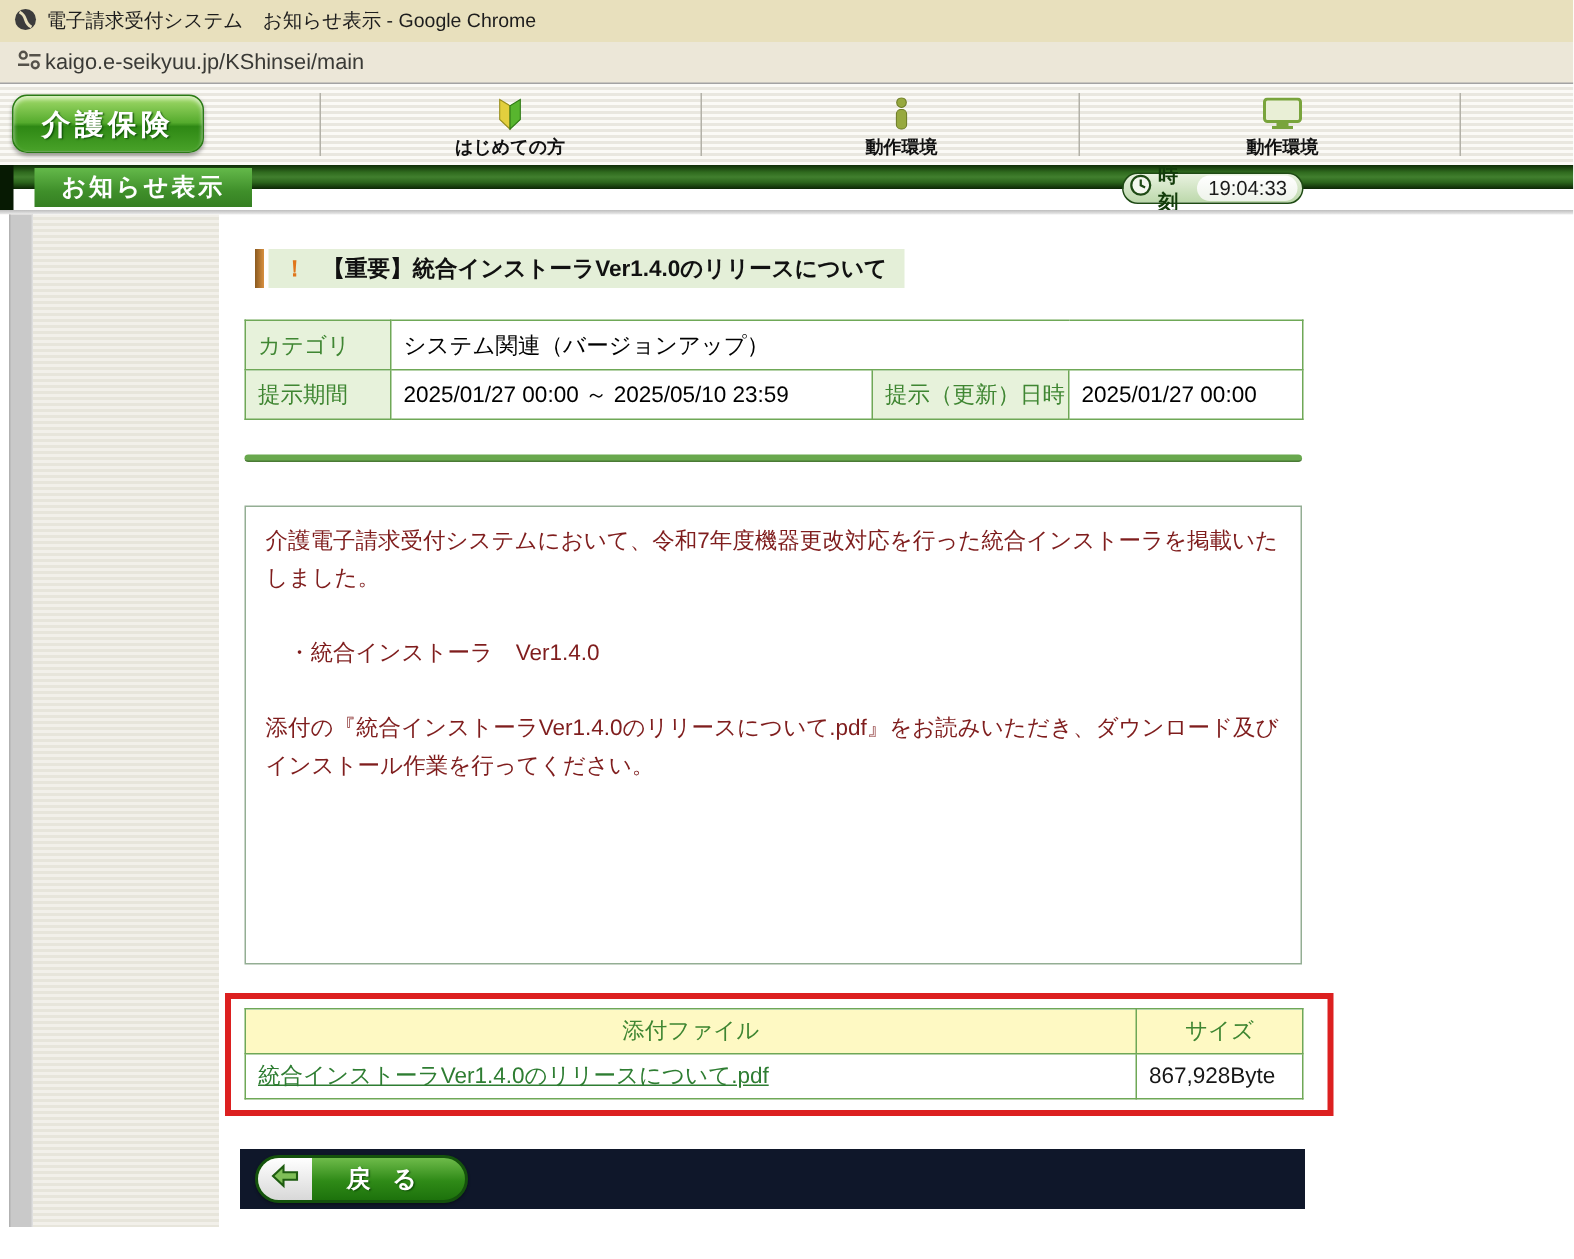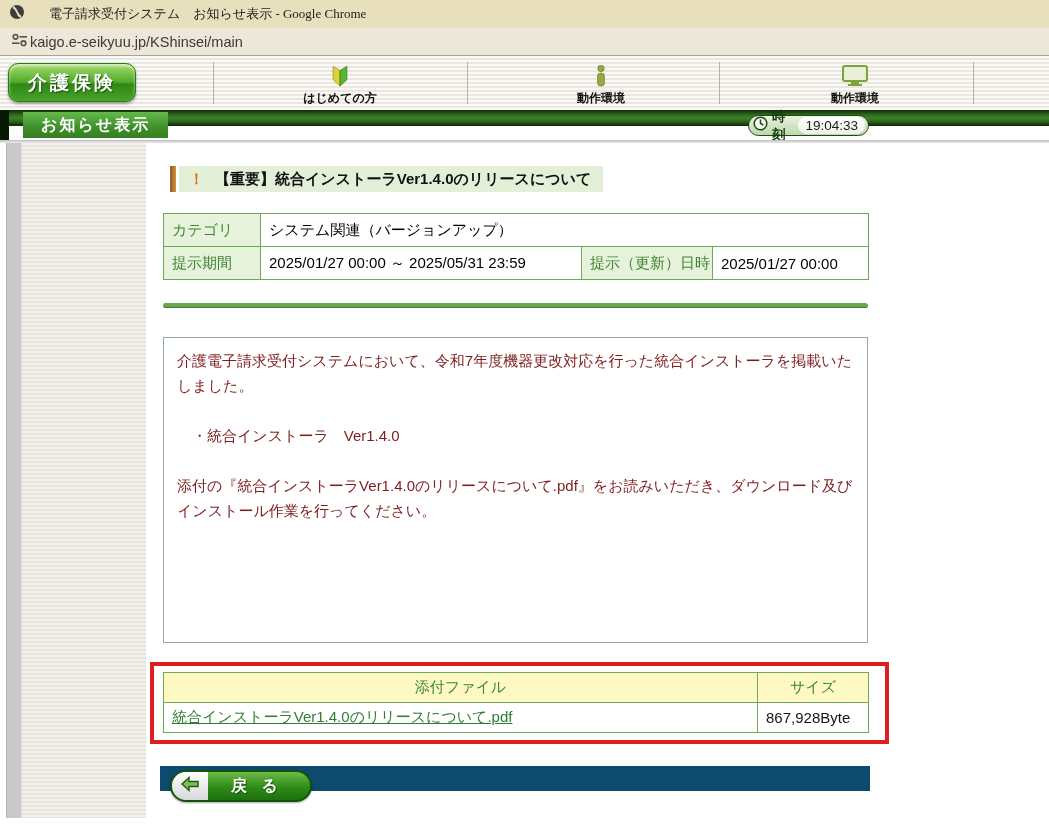--- a/index.html
+++ b/index.html
@@ -1,21 +1,21 @@
 <!DOCTYPE html>
 <html><head>
 <meta charset="utf-8">
 <style>
   * { margin:0; padding:0; box-sizing:border-box; }
   body { font-family:"Liberation Sans","DejaVu Sans",sans-serif; background:#fff; }
   .window { position:relative; width:1049px; height:839px; background:#fff; overflow:hidden; }
 
   
   .titlebar { position:absolute; left:0; top:0; width:100%; height:28px; background:#e8e0bd;
-    display:flex; align-items:center; padding-left:9px; gap:24px; font-size:13px; color:#1d1d1d;font-family:Liberation Serif, serif; }
+    display:flex; align-items:center; padding-left:9px; gap:6px; font-size:13px; color:#1d1d1d; }
   .urlbar { position:absolute; left:0; top:28px; width:100%; height:28px; background:#ece7d8;
     border-bottom:1px solid #a3a3a3; display:flex; align-items:center; padding-left:11px; gap:2px;
     font-size:14.5px; color:#3a3a36; }
 
   
   .header { position:absolute; left:0; top:56px; width:100%; height:54px;
     background:repeating-linear-gradient(180deg,#fbfaf6 0 2px,#e9e7df 2px 4px); }
   .brand-btn { position:absolute; left:8px; top:7px; width:128px; height:39px; border-radius:10px;
     border:1px solid #2a7a16; cursor:pointer;
     background:linear-gradient(180deg,#a5dc6c 0%,#55ab2d 48%,#2e8814 55%,#49a229 100%);
@@ -73,21 +73,21 @@
 
   .red-frame { position:absolute; left:-13px; top:519px; width:739px; height:82px;
     border:4px solid #dc2020; padding:6px 0 0 9px; }
   .attach-table { width:705px; }
   .attach-table td { border:1px solid #6fa857; height:30px; font-size:15px; overflow:hidden; white-space:nowrap; }
   .attach-head { background:#fef9c3; color:#3f8632; text-align:center; }
   .attach-file { padding:0 8px; }
   .attach-size { padding:0 8px; color:#161616; }
   .file-link { color:#2e7d32; text-decoration:underline; cursor:pointer; }
 
-  .footer-band { position:absolute; left:-3px; top:623px; width:710px; height:25px; background:#0c4a6e; }
+  .footer-band { position:absolute; left:-3px; top:623px; width:710px; height:40px; background:#0f172a; }
   .back-btn { position:absolute; left:10px; top:4px; width:142px; height:32px; border-radius:16px;
     border:2px solid #14520c; overflow:hidden; display:flex; align-items:center; cursor:pointer;
     background:linear-gradient(180deg,#6ebb4a 0%,#2f8a17 55%,#1d720c 100%);
     box-shadow:0 1px 2px rgba(0,0,0,.35); }
   .back-cap { width:36px; height:100%; background:linear-gradient(180deg,#ffffff,#d8d8d8);
     display:flex; align-items:center; justify-content:center; }
   .back-label { flex:1; text-align:center; color:#fff; font-weight:bold; font-size:16px;
     letter-spacing:5px; padding-right:4px; text-shadow:1px 1px 1px rgba(0,50,0,.6); }
 </style>
 </head>
@@ -194,21 +194,21 @@
           <col style="width:131px">
           <col style="width:156px">
         </colgroup>
       <tbody>
           <tr>
         <td class="cell-label">カテゴリ</td>
         <td class="cell-value" colspan="3">システム関連（バージョンアップ）</td>
       </tr>
       <tr>
         <td class="cell-label">提示期間</td>
-        <td class="cell-value">2025/01/27 00:00 ～ 2025/05/31 23:59</td>
+        <td class="cell-value">2025/01/27 00:00 ～ 2025/05/10 23:59</td>
         <td class="cell-label">提示（更新）日時</td>
         <td class="cell-value">2025/01/27 00:00</td>
       </tr>
     </tbody>
       </table>
 
     <div class="green-hr"></div>
 
     <div class="body-box">介護電子請求受付システムにおいて、令和7年度機器更改対応を行った統合インストーラを掲載いたしました。
 

